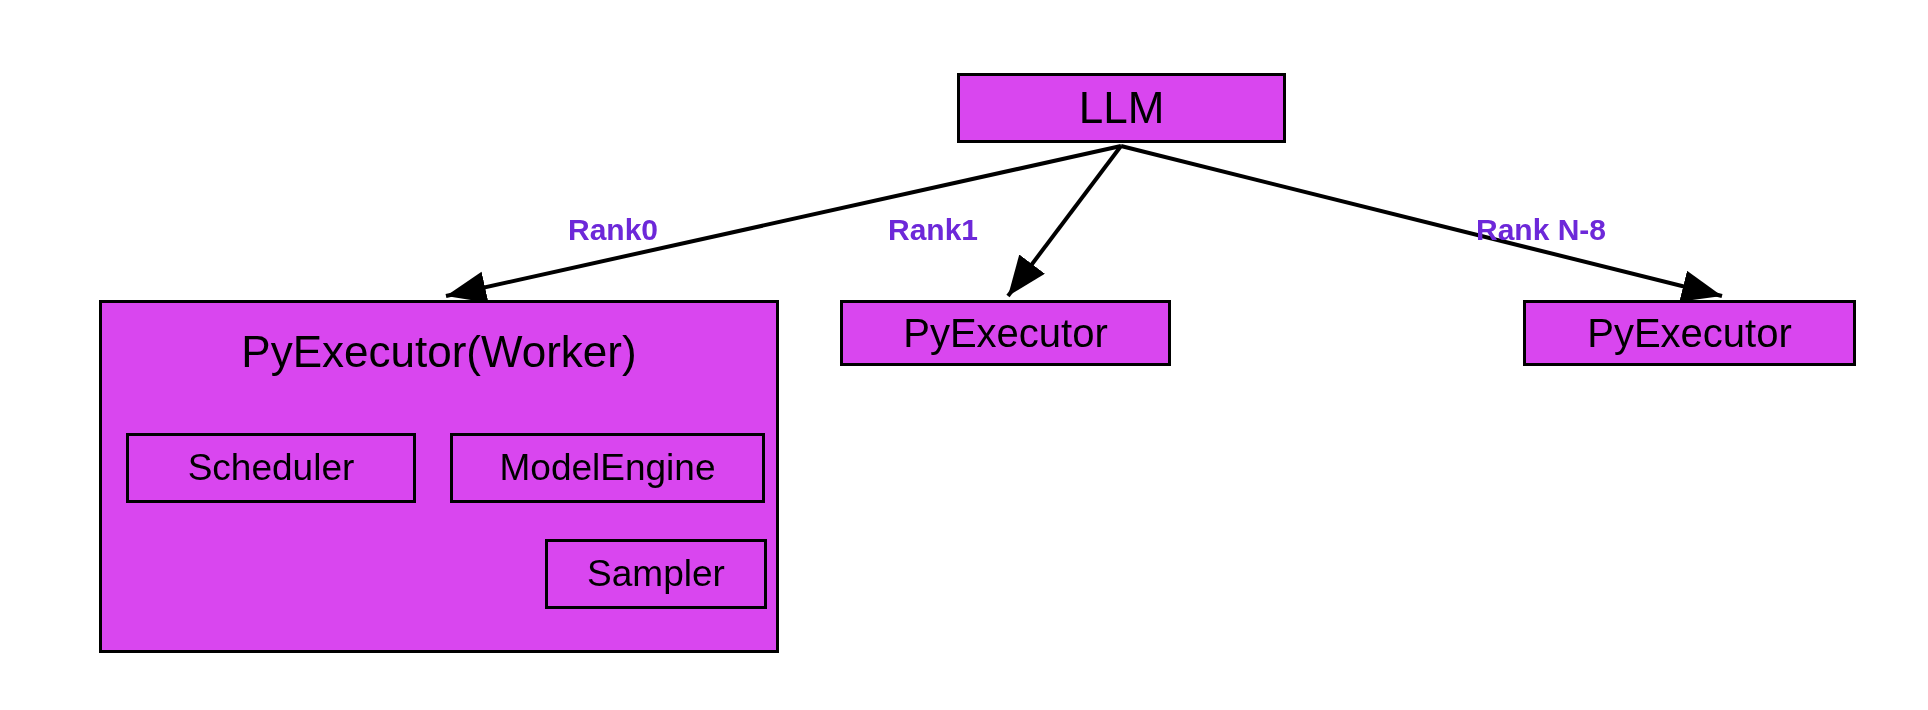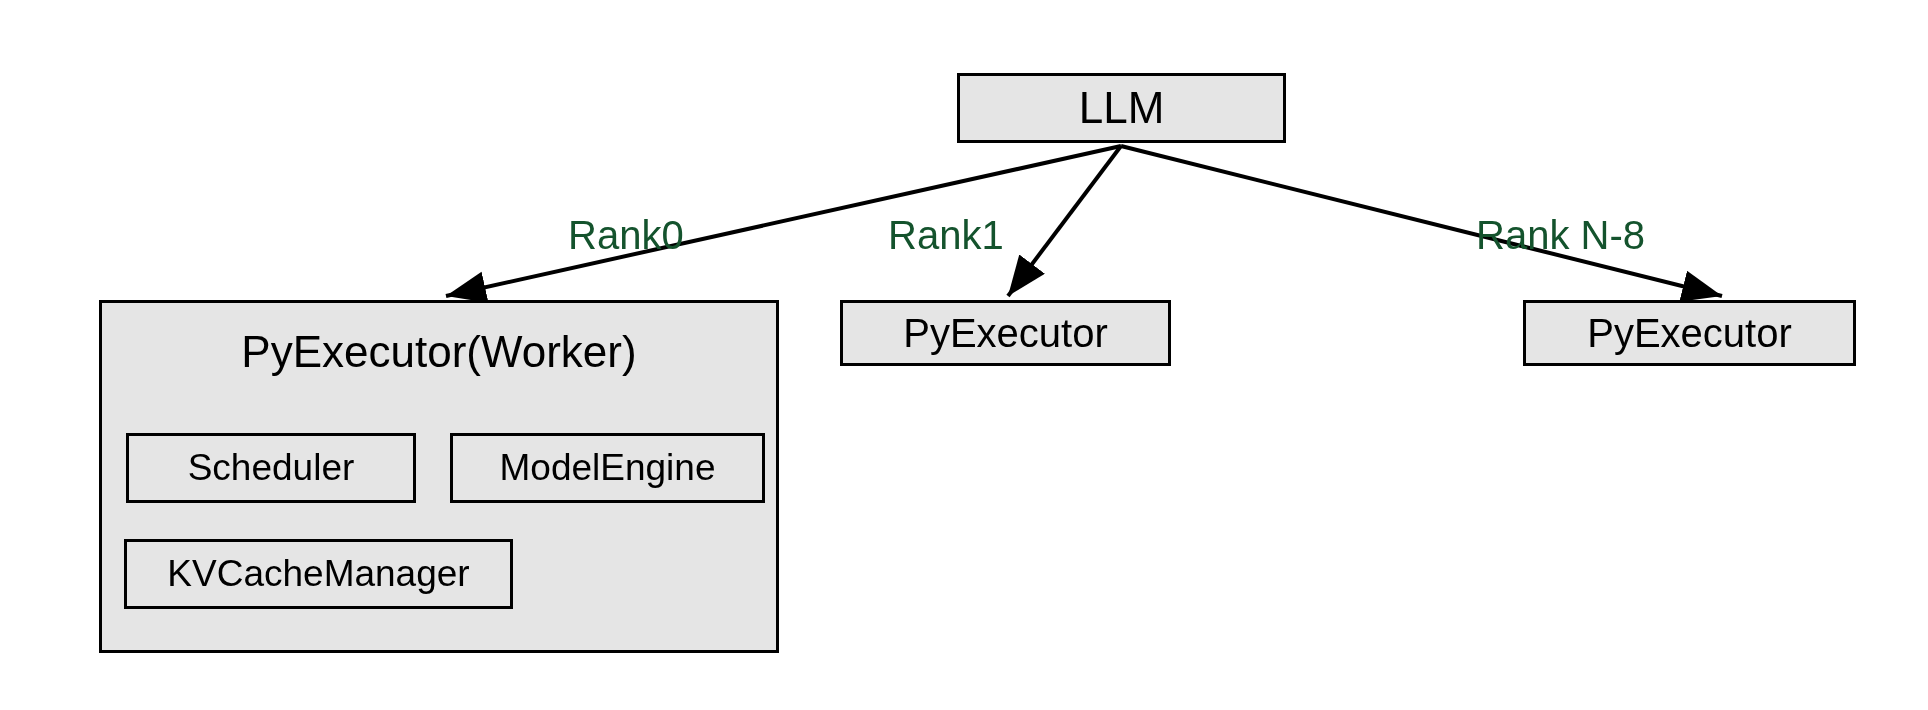--- a/index.html
+++ b/index.html
@@ -23,21 +23,21 @@
     position: absolute;
     left: 0;
     top: 0;
     width: 1928px;
     height: 710px;
     pointer-events: none;
   }
   .node-box {
     position: absolute;
     box-sizing: border-box;
-    background: #e5e5e5;
+    background: #d946ef;
     border: 3px solid #000000;
     display: flex;
     justify-content: center;
     align-items: center;
     text-align: center;
     line-height: 1.05;
     white-space: nowrap;
   }
   .node-box.titled {
     display: block;
@@ -106,24 +106,25 @@
   #node-pyexecutor-rankn {
     left: 1523px;
     top: 300px;
     width: 333px;
     height: 66px;
     font-size: 40px;
   }
   
   .edge-label {
     position: absolute;
-    font-size: 40px;
+    font-size: 30px;
     white-space: nowrap;
-    color: #14532d;
+    color: #6d28d9;
     background: transparent;
+    font-weight: bold;
   }
   #edge-label-rank0 { left: 568px; top: 213px; }
   #edge-label-rank1 { left: 888px; top: 213px; }
   #edge-label-rankn { left: 1476px; top: 213px; }
 </style>
 </head>
 <body>
 
 <div id="diagram-canvas">
 
@@ -150,24 +151,24 @@
   </div>
 
   <div class="node-box" id="node-scheduler">
     <span>Scheduler</span>
   </div>
 
   <div class="node-box" id="node-model-engine">
     <span>ModelEngine</span>
   </div>
 
-  <div class="node-box" id="node-kvcache-manager">
-    <span>KVCacheManager</span>
+
+  <div class="node-box" id="node-sampler">
+    <span>Sampler</span>
   </div>
-
 
   <div class="node-box" id="node-pyexecutor-rank1">
     <span>PyExecutor</span>
   </div>
 
   <div class="node-box" id="node-pyexecutor-rankn">
     <span>PyExecutor</span>
   </div>
 
   <div class="edge-label" id="edge-label-rank0">Rank0</div>

